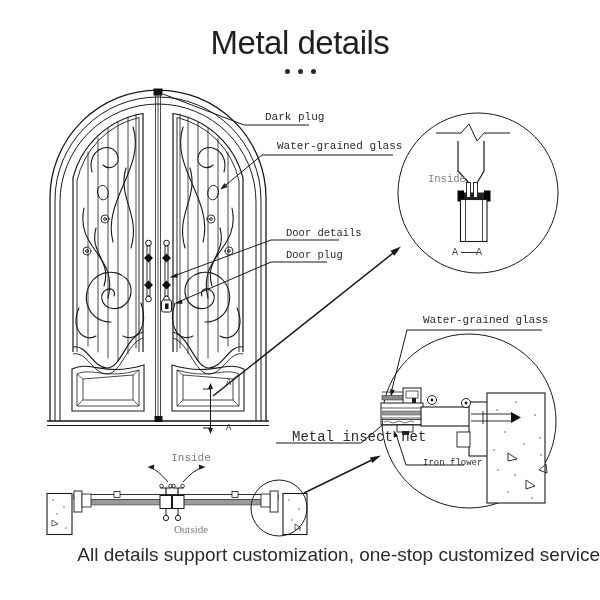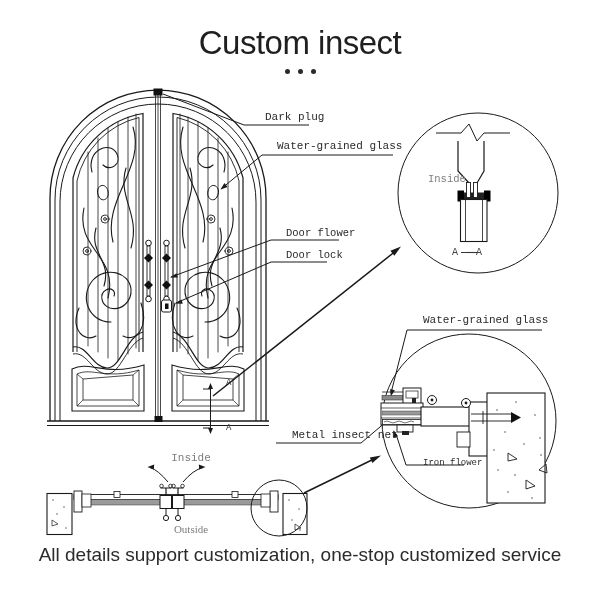--- a/index.html
+++ b/index.html
@@ -6,26 +6,26 @@
   body{width:600px;height:600px;position:relative;overflow:hidden;
        font-family:"Liberation Sans",sans-serif;}
   .abs{position:absolute;}
   #stage{position:absolute;left:0;top:0;width:600px;height:600px;}
   .title{left:0;top:24px;width:600px;text-align:center;font-size:33px;
          color:#1f1f1f;letter-spacing:-0.5px;font-family:"Liberation Sans",sans-serif;}
   .dots{left:0;top:69px;width:600px;display:flex;justify-content:center;gap:8px;}
   .dots i{width:5px;height:5px;border-radius:50%;background:#2a2a2a;display:block;}
   .cad{font-family:"Liberation Mono",monospace;color:#2a2a2a;white-space:nowrap;line-height:1;padding-left:13px;}
   .s11{font-size:11px;} .s105{font-size:10.5px;}
-  .s95{font-size:11px;} .s9{font-size:9px;}
+  .s95{font-size:14px;} .s9{font-size:9px;}
   .muted{color:#7d7d7d;}
   .aa{display:flex;align-items:center;gap:3px;color:#444;font-family:"Liberation Mono",monospace;font-size:10px;}
   .aa .dash{display:inline-block;width:12px;height:0;border-top:1.2px solid #333;}
   .ctr{text-align:center;}
-  .footer{left:0;top:544px;width:600px;text-align:center;font-size:19px;color:#2b2b2b;
+  .footer{left:0;top:544px;width:600px;text-align:right;font-size:19px;color:#2b2b2b;
           font-family:"Liberation Sans",sans-serif;}
 </style>
 </head>
 <body>
 
 <svg id="stage" viewBox="0 0 600 600">
 
   <g stroke="#1a1a1a" fill="none">
 
     <g>
@@ -223,31 +223,31 @@
     <g>
       <path d="M183,482 Q193,470 203,467.5" stroke-width="1"></path>
       <polygon points="205.5,467 198.8,464.4 199.2,469.6" fill="#1a1a1a" stroke="none"></polygon>
     </g>
     <circle cx="279" cy="508" r="28" stroke-width="1"></circle>
   </g>
 
   <path d="M466.5,252.5 H478.5" stroke="#333" stroke-width="1.1"></path>
 </svg>
 
-<div class="abs title">Custom insect</div>
+<div class="abs title">Metal details</div>
 <div class="abs dots">
     <i></i>
     <i></i>
     <i></i>
   </div>
 
 <div class="abs cad s11" style="left:252px;top:112px;">Dark plug</div>
 <div class="abs cad s11" style="left:264px;top:141px;">Water-grained glass</div>
-<div class="abs cad s105" style="left:273px;top:228px;">Door flower</div>
-<div class="abs cad s105" style="left:273px;top:250px;">Door lock</div>
+<div class="abs cad s105" style="left:273px;top:228px;">Door details</div>
+<div class="abs cad s105" style="left:273px;top:250px;">Door plug</div>
 
 <div class="abs cad s9" style="left:213px;top:379px;color:#333;">A</div>
 <div class="abs cad s9" style="left:213px;top:424px;color:#333;">A</div>
 
 <div class="abs cad s105 muted" style="left:415px;top:174px;">Inside</div>
 <div class="abs aa" style="left:452px;top:247px;">
   <span>A</span>
   <span class="dash"></span>
   <span>A</span>
 </div>

